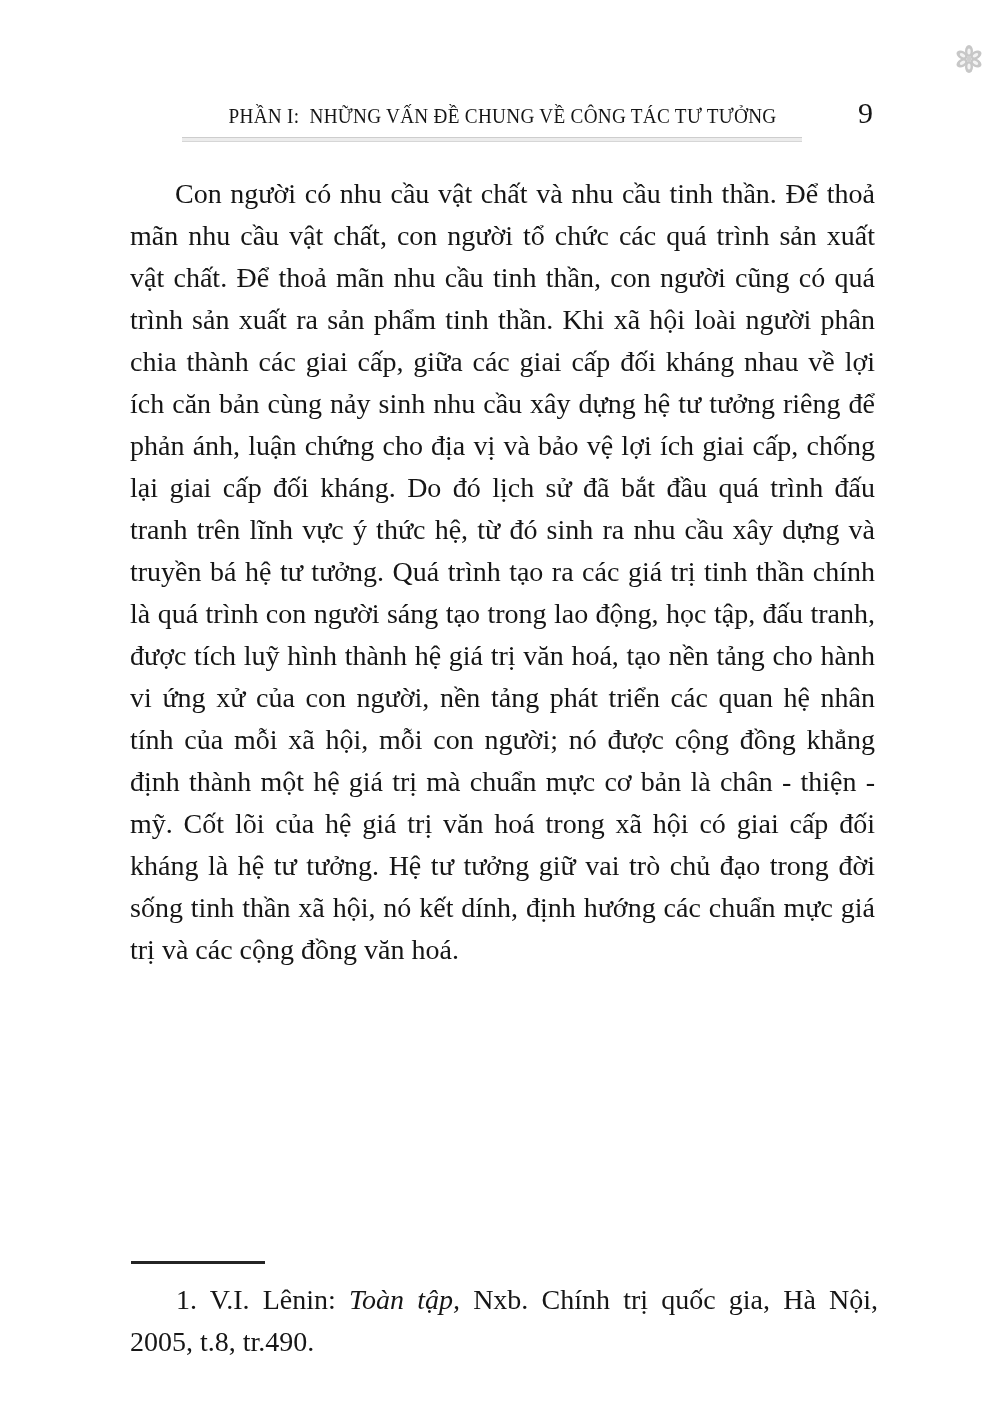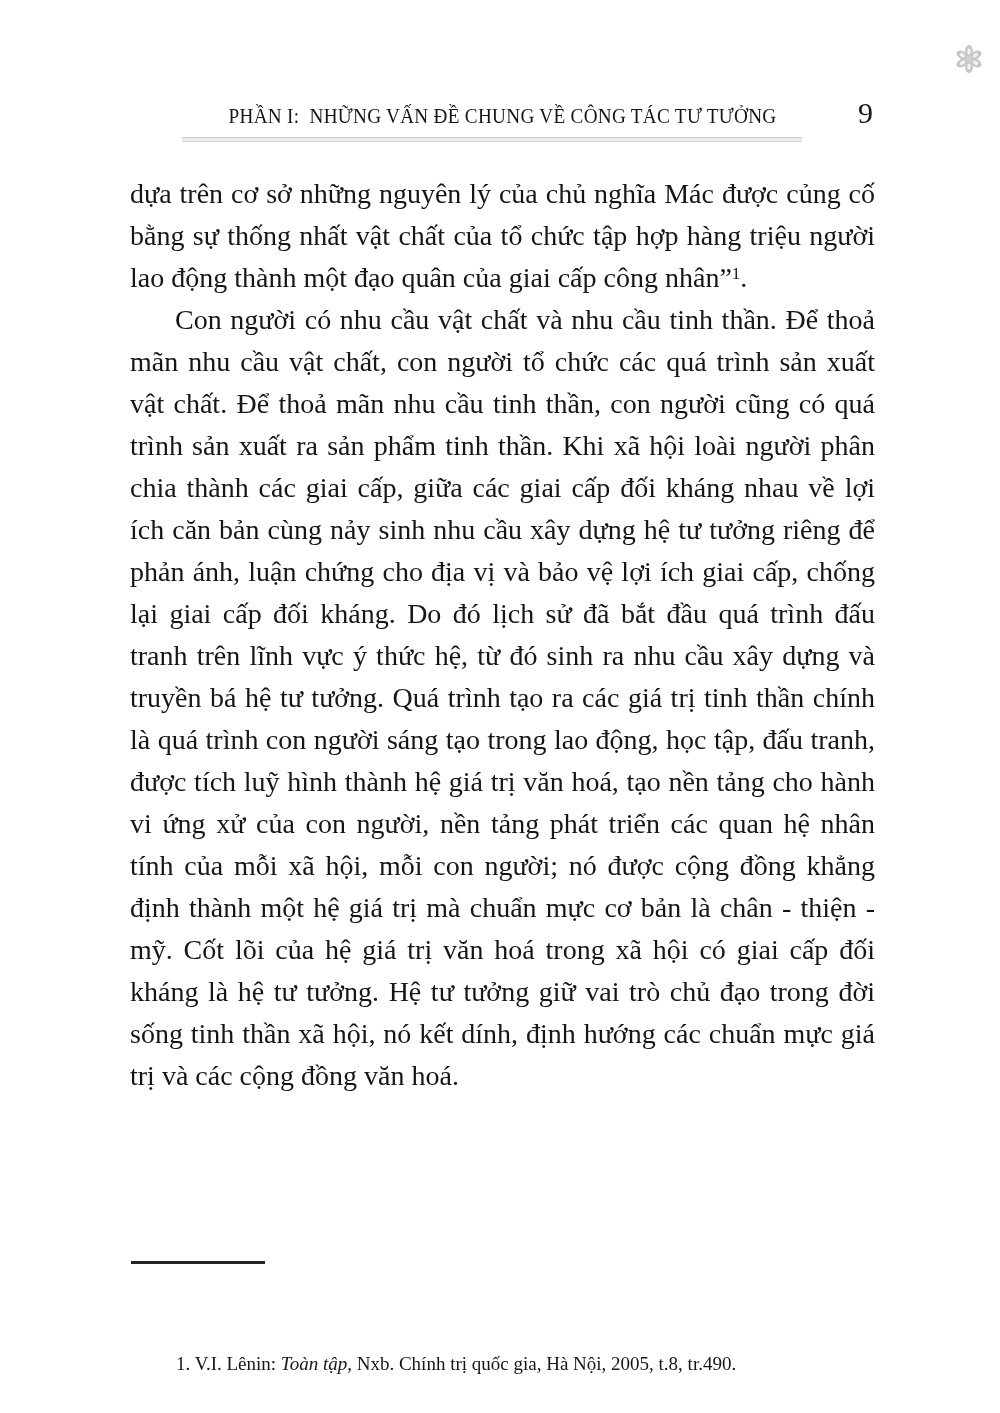--- a/index.html
+++ b/index.html
@@ -82,24 +82,24 @@
   .footnote-rule {
     position: absolute;
     top: 1229px;
     left: 131px;
     width: 134px;
     height: 3px;
     background: #242424;
   }
   .footnote {
     position: absolute;
-    top: 1311px;
+    top: 1247px;
     left: 130px;
     width: 748px;
-    font-size: 19px;
+    font-size: 28px;
     line-height: 42px;
     text-align: justify;
   }
   .footnote p { margin: 0; text-indent: 46px; }
   .footnote em { font-style: italic; }
 </style>
 </head>
 <body>
 
 <div class="page">
@@ -126,21 +126,20 @@
     </svg>
   </span>
 
   <div class="header">
     <div class="running-title">PHẦN I:&nbsp; NHỮNG VẤN ĐỀ CHUNG VỀ CÔNG TÁC TƯ TƯỞNG</div>
     <div class="page-number">9</div>
     <div class="header-rule"></div>
   </div>
 
   <div class="body-text">
-    <p><span>dựa trên cơ sở những nguyên lý của chủ nghĩa Mác được củng cố bằng sự thống nhất vật chất của tổ chức tập hợp hàng triệu người lao động thành một đạo quân của giai cấp công nhân”</span><sup class="fn-ref">1</sup><span>.</span></p>
     <p class="indented">Con người có nhu cầu vật chất và nhu cầu tinh thần. Để thoả mãn nhu cầu vật chất, con người tổ chức các quá trình sản xuất vật chất. Để thoả mãn nhu cầu tinh thần, con người cũng có quá trình sản xuất ra sản phẩm tinh thần. Khi xã hội loài người phân chia thành các giai cấp, giữa các giai cấp đối kháng nhau về lợi ích căn bản cùng nảy sinh nhu cầu xây dựng hệ tư tưởng riêng để phản ánh, luận chứng cho địa vị và bảo vệ lợi ích giai cấp, chống lại giai cấp đối kháng. Do đó lịch sử đã bắt đầu quá trình đấu tranh trên lĩnh vực ý thức hệ, từ đó sinh ra nhu cầu xây dựng và truyền bá hệ tư tưởng. Quá trình tạo ra các giá trị tinh thần chính là quá trình con người sáng tạo trong lao động, học tập, đấu tranh, được tích luỹ hình thành hệ giá trị văn hoá, tạo nền tảng cho hành vi ứng xử của con người, nền tảng phát triển các quan hệ nhân tính của mỗi xã hội, mỗi con người; nó được cộng đồng khẳng định thành một hệ giá trị mà chuẩn mực cơ bản là chân - thiện - mỹ. Cốt lõi của hệ giá trị văn hoá trong xã hội có giai cấp đối kháng là hệ tư tưởng. Hệ tư tưởng giữ vai trò chủ đạo trong đời sống tinh thần xã hội, nó kết dính, định hướng các chuẩn mực giá trị và các cộng đồng văn hoá.</p>
   </div>
 
   <div class="footnote-rule"></div>
   <div class="footnote">
     <p><span>1. V.I. Lênin: </span><em>Toàn tập,</em><span> Nxb. Chính trị quốc gia, Hà Nội, 2005, t.8, tr.490.</span></p>
   </div>
 
 </div>
 

